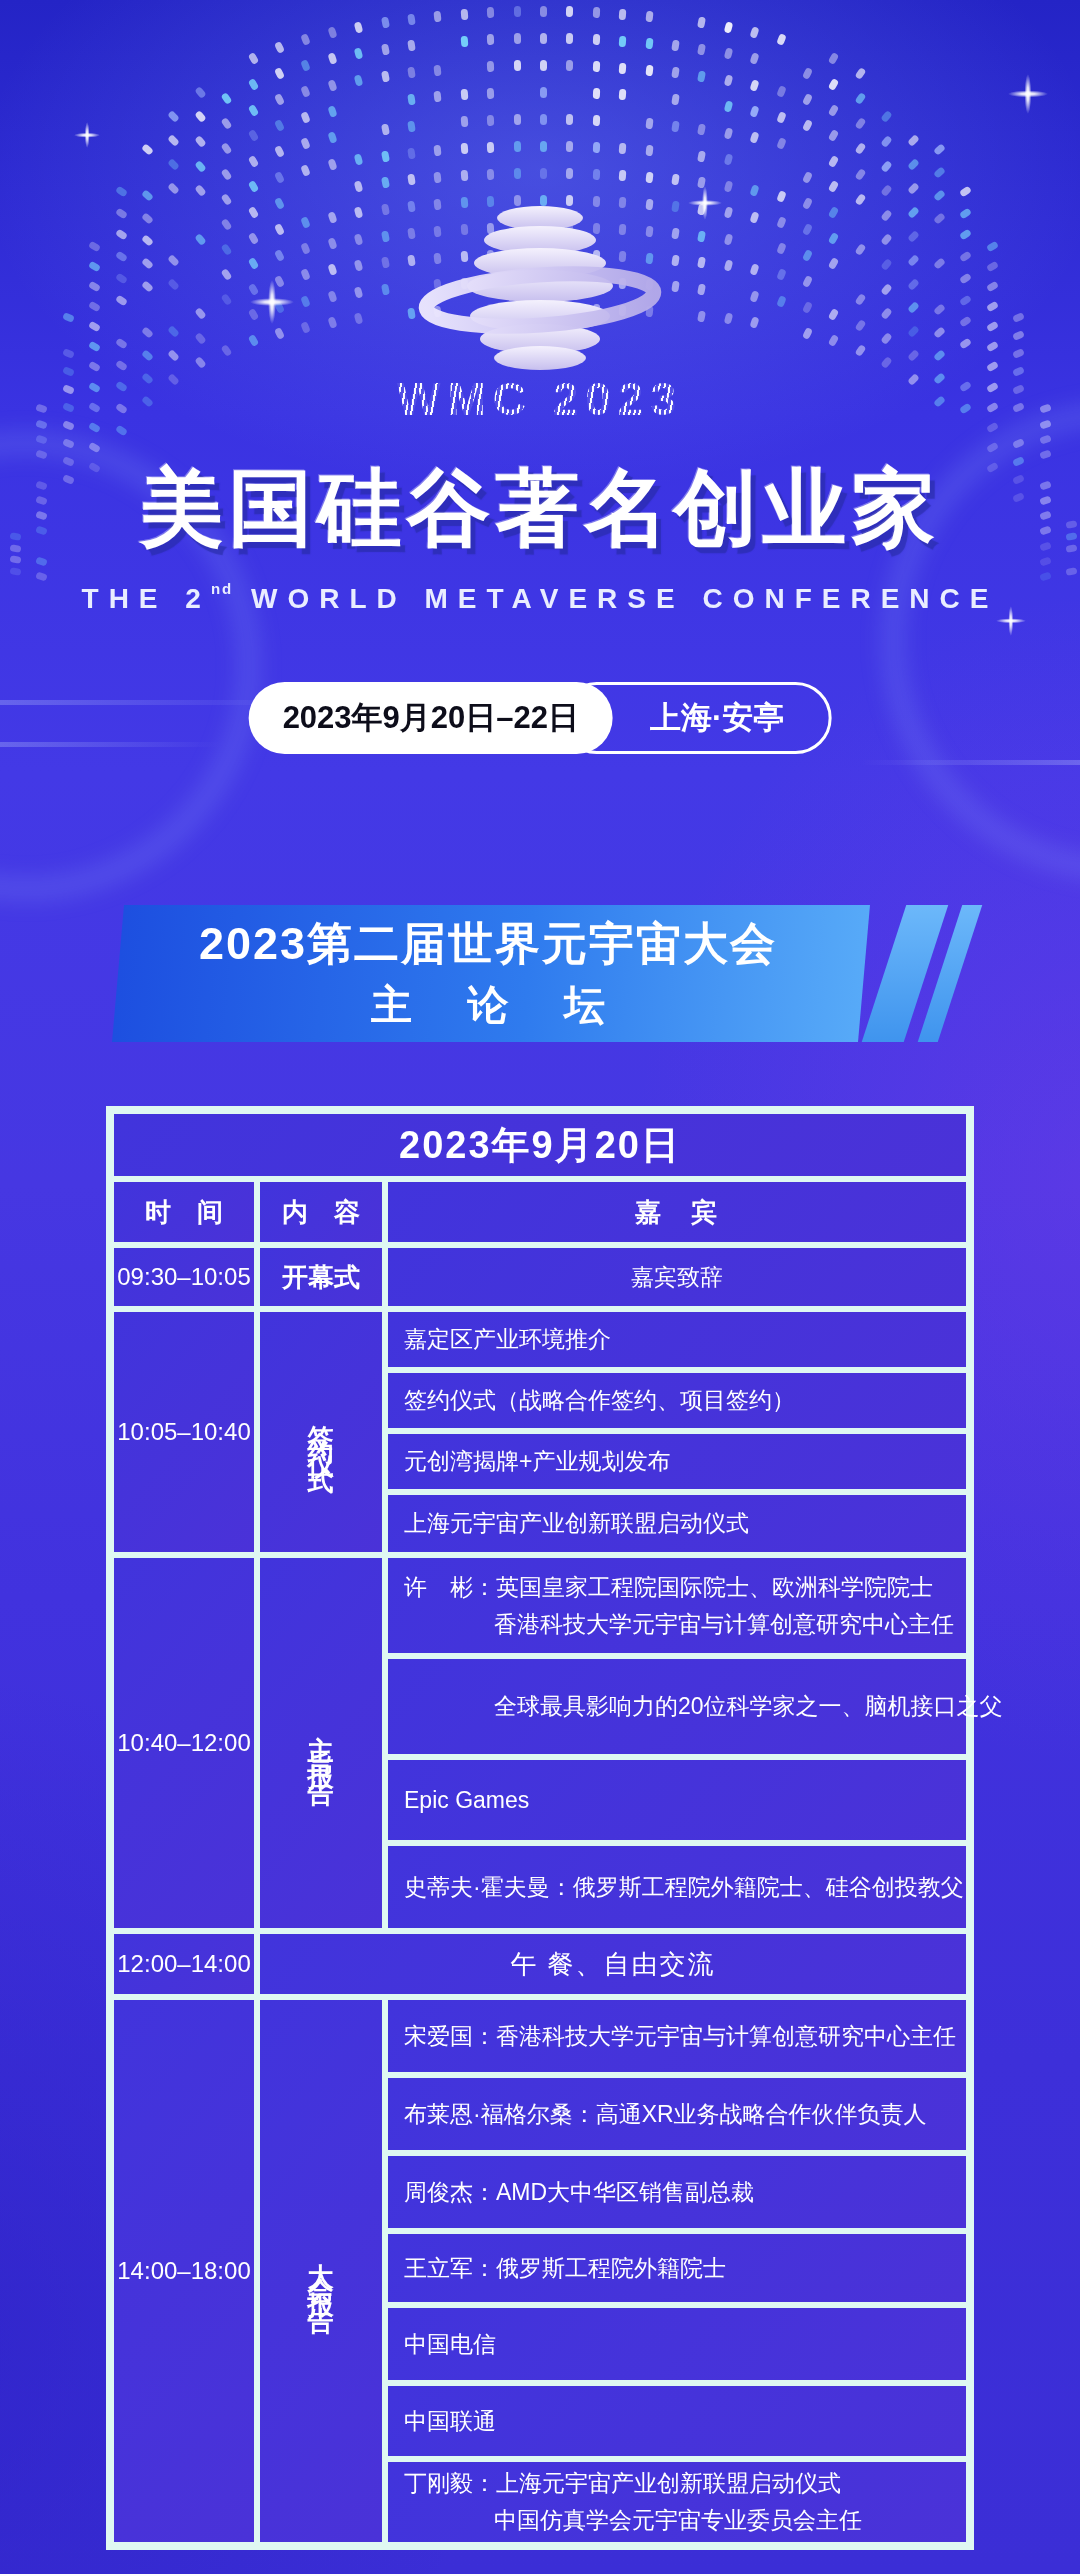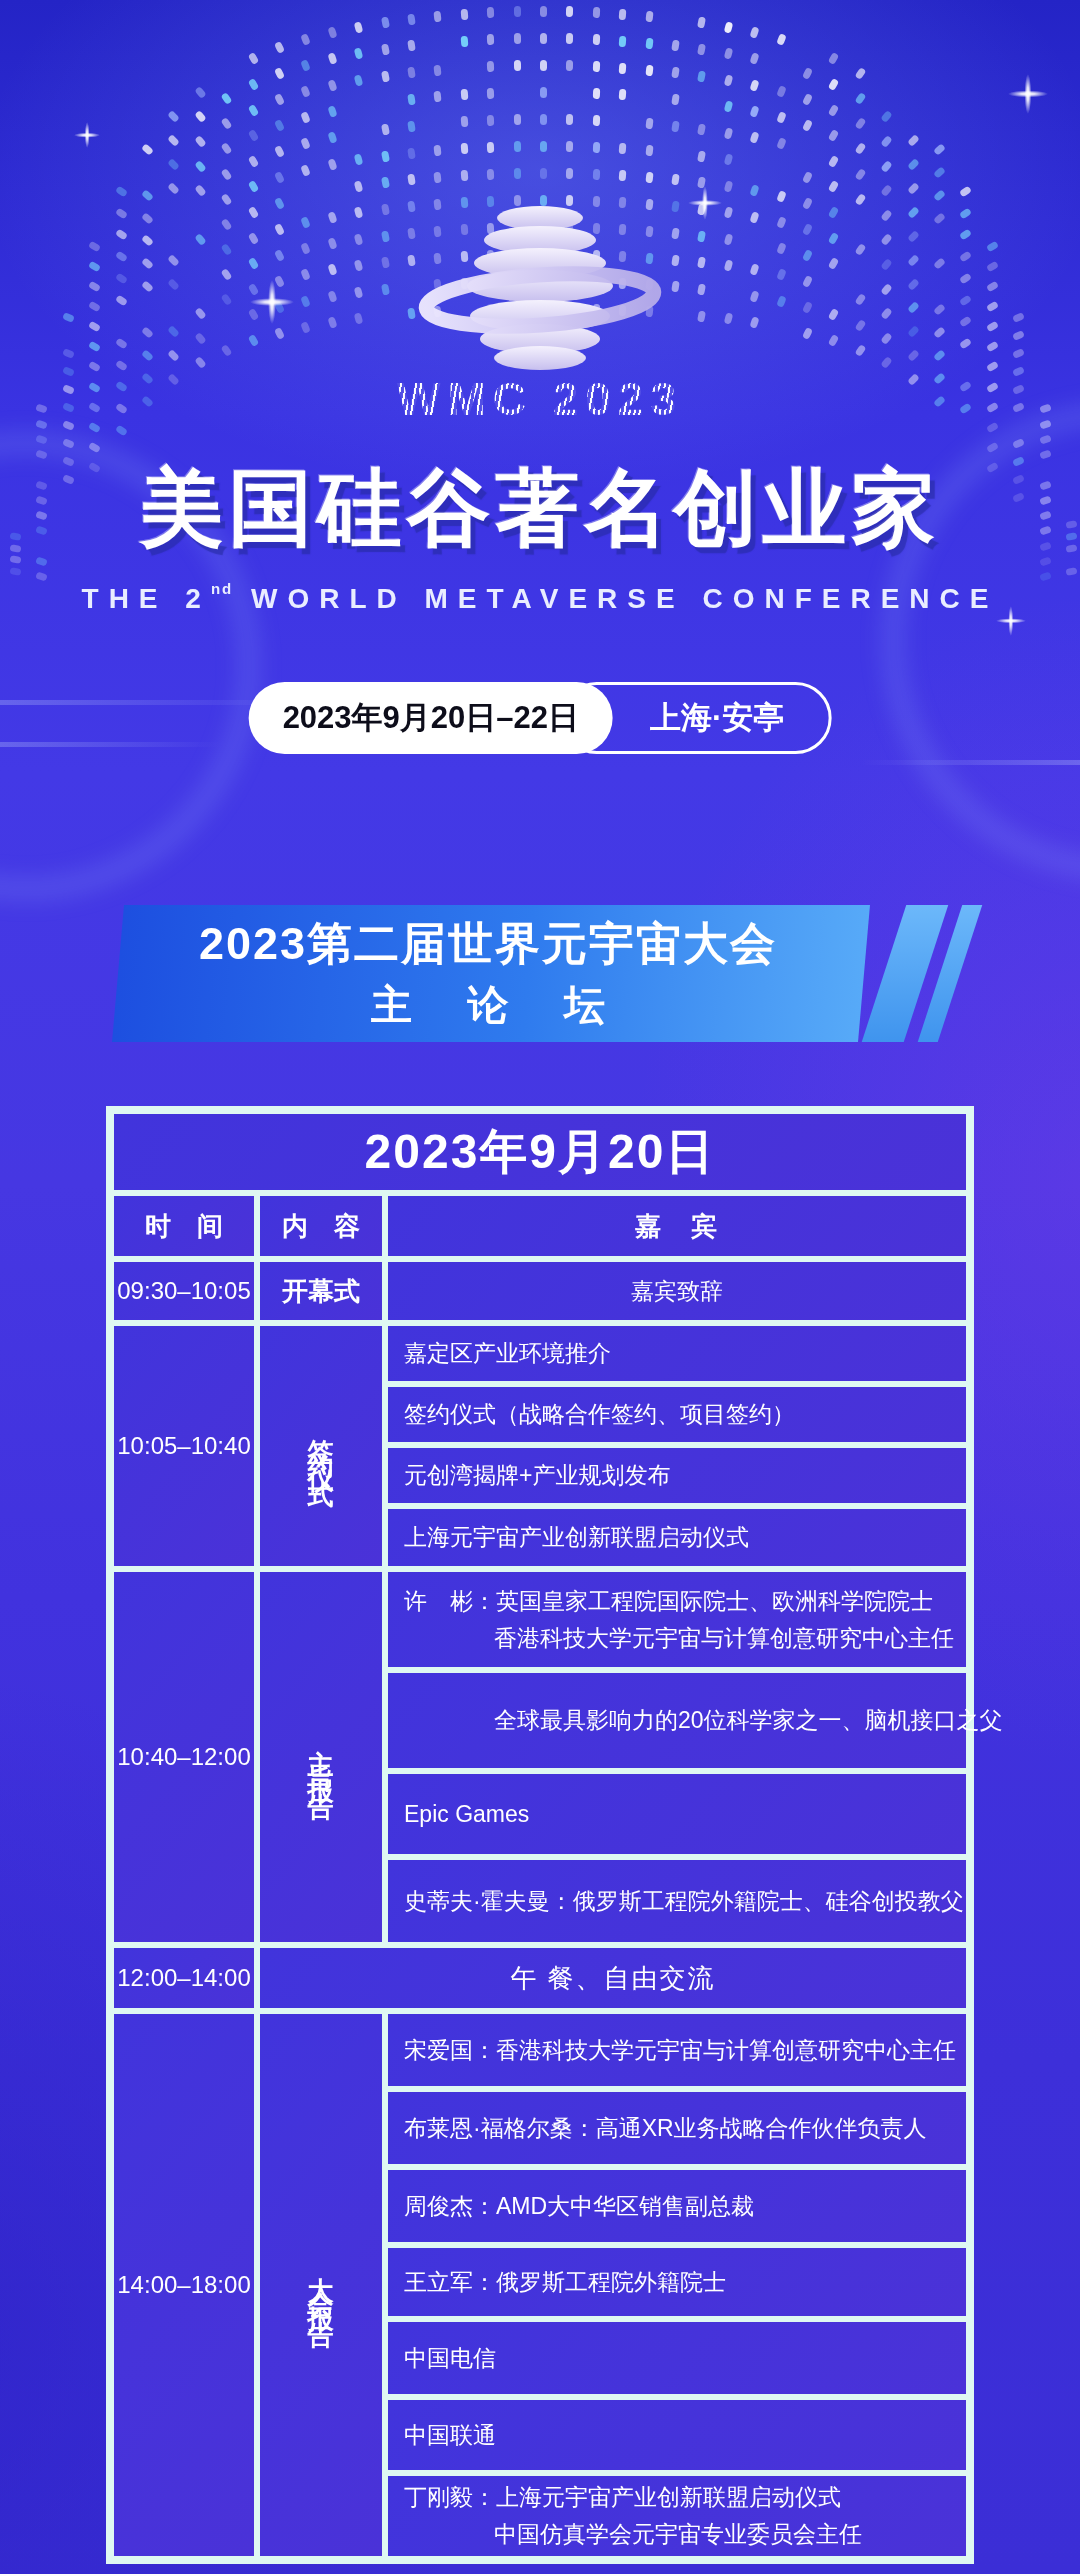--- a/index.html
+++ b/index.html
@@ -70,22 +70,22 @@
   .banner-text{position:absolute;left:0;top:0;width:752px;height:137px;display:flex;flex-direction:column;
     align-items:center;justify-content:center;gap:4px;}
   .banner-line1{font-size:45px;font-weight:800;letter-spacing:2px;white-space:nowrap;}
   .banner-line2{font-size:41px;font-weight:800;letter-spacing:22px;text-indent:22px;white-space:nowrap;}
   
   .sched{
     position:absolute;left:106px;top:1106px;width:868px;box-sizing:border-box;
     background:#dff8f2;padding:8px;display:flex;flex-direction:column;gap:6px;
   }
   .cell{background:linear-gradient(130deg,#4134dc 0%,#4a32d8 100%);color:#fff;box-sizing:border-box;}
-  .t-date{height:76px;display:flex;align-items:center;justify-content:center;
-    font-size:48px;font-weight:700;letter-spacing:2px;}
+  .t-date{height:62px;display:flex;align-items:center;justify-content:center;
+    font-size:38px;font-weight:700;letter-spacing:2px;}
   .t-row{display:flex;gap:6px;align-items:stretch;}
   .c-time{width:140px;flex:none;display:flex;align-items:center;justify-content:center;
     font-size:24px;font-weight:500;white-space:nowrap;}
   .c-content{width:122px;flex:none;display:flex;align-items:center;justify-content:center;
     font-size:26px;font-weight:600;text-align:center;}
   .c-content.vertical{writing-mode:vertical-rl;text-orientation:upright;letter-spacing:14px;line-height:1;
     display:flex;align-items:center;justify-content:center;}
   .c-head{font-weight:700;font-size:26px;}
   .guest-stack{flex:1;display:flex;flex-direction:column;gap:6px;min-width:0;}
   .guest-row{display:flex;flex-direction:column;justify-content:center;

